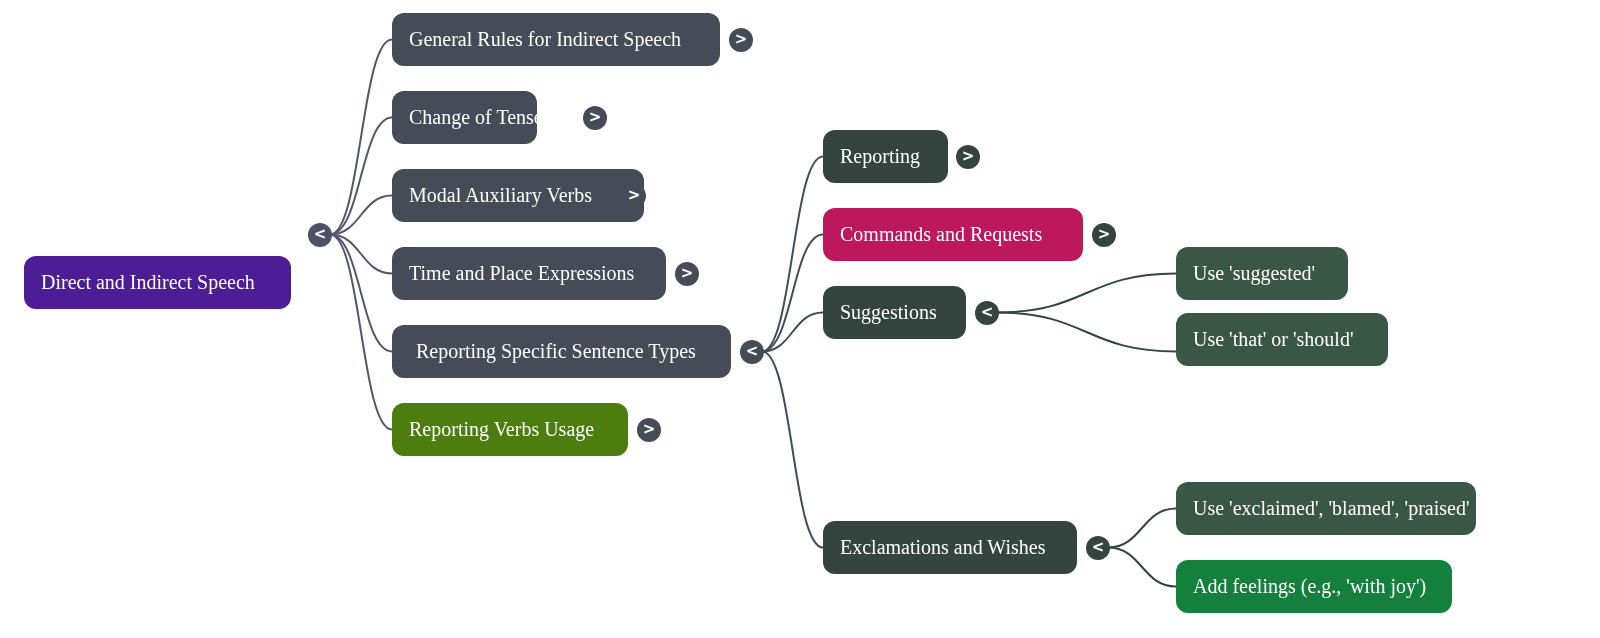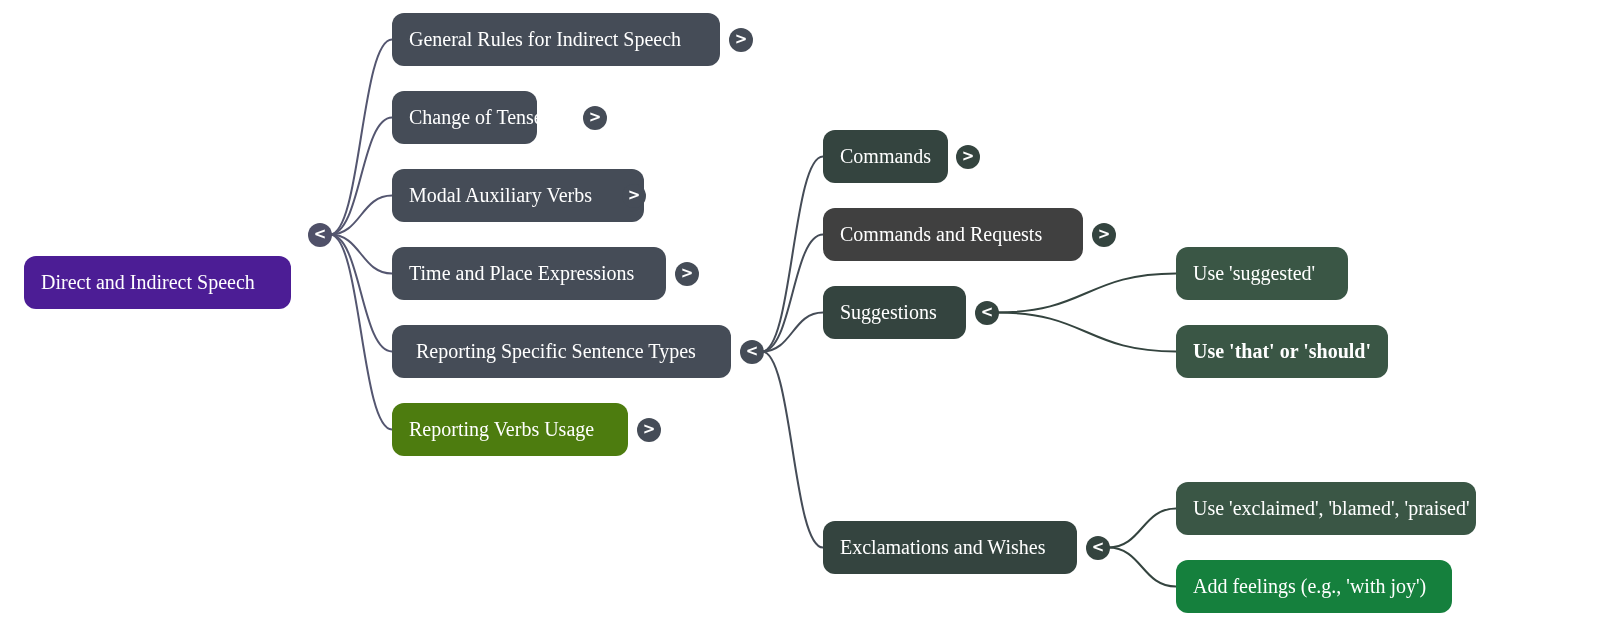--- a/index.html
+++ b/index.html
@@ -47,28 +47,28 @@
 
 <div class="node" id="n-time-place" style="left: 392px; top: 247px; width: 274px; background: rgb(69, 76, 87);">Time and Place Expressions</div>
 <div class="toggle" id="t-time-place" style="left: 675px; top: 261.5px; background: rgb(69, 76, 87);">&gt;</div>
 
 <div class="node" id="n-sentence-types" style="left: 392px; top: 325px; width: 339px; background: rgb(69, 76, 87); padding-left: 24px;">Reporting Specific Sentence Types</div>
 <div class="toggle" id="t-sentence-types" style="left: 740px; top: 339.5px; background: rgb(69, 76, 87);">&lt;</div>
 
 <div class="node" id="n-reporting-verbs" style="left: 392px; top: 403px; width: 236px; background: #4d7c0f;">Reporting Verbs Usage</div>
 <div class="toggle" id="t-reporting-verbs" style="left: 637px; top: 417.5px; background: rgb(69, 76, 87);">&gt;</div>
 
-<div class="node" id="n-questions" style="left: 823px; top: 130px; width: 125px; background: rgb(52, 68, 63);">Commands</div>
+<div class="node" id="n-questions" style="left: 823px; top: 130px; width: 125px; background: rgb(52, 68, 63);">Reporting</div>
 <div class="toggle" id="t-questions" style="left: 956px; top: 144.5px; background: rgb(52, 68, 63);">&gt;</div>
 
-<div class="node" id="n-commands" style="left: 823px; top: 208px; width: 260px; background: #404040;">Commands and Requests</div>
+<div class="node" id="n-commands" style="left: 823px; top: 208px; width: 260px; background: #be185d;">Commands and Requests</div>
 <div class="toggle" id="t-commands" style="left: 1092px; top: 222.5px; background: rgb(52, 68, 63);">&gt;</div>
 
 <div class="node" id="n-suggestions" style="left: 823px; top: 286px; width: 143px; background: rgb(52, 68, 63);">Suggestions</div>
 <div class="toggle" id="t-suggestions" style="left: 975px; top: 300.5px; background: rgb(52, 68, 63);">&lt;</div>
 
 <div class="node" id="n-exclamations" style="left: 823px; top: 521px; width: 254px; background: rgb(52, 68, 63);">Exclamations and Wishes</div>
 <div class="toggle" id="t-exclamations" style="left: 1086px; top: 535.5px; background: rgb(52, 68, 63);">&lt;</div>
 
 <div class="node" id="n-use-suggested" style="left: 1176px; top: 247px; width: 172px; background: rgb(58, 86, 69);">Use 'suggested'</div>
-<div class="node" id="n-use-that-should" style="left: 1176px; top: 325px; width: 212px; background: rgb(58, 86, 69); font-weight: bold;">Use 'that' or 'should'</div>
+<div class="node" id="n-use-that-should" style="left: 1176px; top: 313px; width: 212px; background: rgb(58, 86, 69);">Use 'that' or 'should'</div>
 <div class="node" id="n-use-exclaimed" style="left: 1176px; top: 482px; width: 300px; background: rgb(58, 86, 69);">Use 'exclaimed', 'blamed', 'praised'</div>
 <div class="node" id="n-add-feelings" style="left: 1176px; top: 560px; width: 276px; background: #15803d;">Add feelings (e.g., 'with joy')</div>
 
 </body></html>

